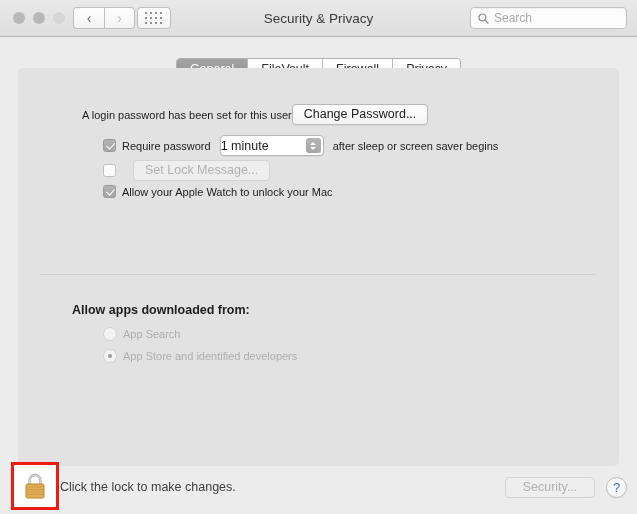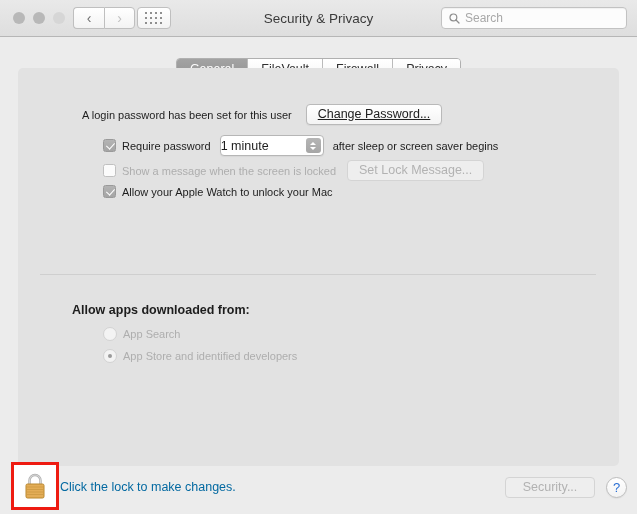--- a/index.html
+++ b/index.html
@@ -112,21 +112,21 @@
     text-align: center;
     font-size: 13.5px;
     color: #3b3b3b;
     font-weight: normal;
   }
 
   .searchfield {
     position: absolute;
     top: 7px;
     right: 10px;
-    width: 186px;
+    width: 157px;
     height: 22px;
     background: #fcfcfc;
     border: 1px solid #c2c2c2;
     border-radius: 4px;
     display: flex;
     align-items: center;
     padding-left: 7px;
     box-shadow: inset 0 1px 1px rgba(0,0,0,0.05);
   }
   .search-glass {
@@ -335,21 +335,21 @@
     left: 50%;
     top: 50%;
     transform: translate(-50%, -50%);
   }
 
   .lock-text {
     position: absolute;
     left: 60px;
     top: 480px;
     font-size: 12.5px;
-    color: #0369a1;
+    color: #404040;
   }
 
   .adv-btn {
     position: absolute;
     right: 42px;
     top: 477px;
     width: 90px;
     text-align: center;
   }
 
@@ -426,39 +426,38 @@
       <div class="tab">Privacy</div>
     </div>
   </div>
 
   <div class="panel"></div>
 
   <div class="content">
 
     <div class="row" style="left:82px; top:36px;">
       <span class="lbl">A login password has been set for this user</span>
-      <div class="btn" style="margin-left:14px;text-decoration:underline;">Change Password...</div>
+      <div class="btn" style="">Change Password...</div>
     </div>
 
     <div class="row" style="left:103px; top:67px;">
       <span class="cbox on"></span>
       <span class="lbl">Require password</span>
       <div class="popup" style="margin-left:9px;">
         <span class="popup-val">1 minute</span>
         <span class="stepper">
           <i class="up"></i>
             <i class="down"></i>
         </span>
       </div>
       <span class="lbl" style="margin-left:9px;">after sleep or screen saver begins</span>
     </div>
 
     <div class="row" style="left:103px; top:92px;">
       <span class="cbox off"></span>
-      <span class="lbl dim">Show a message when the screen is locked</span>
       <div class="btn disabled" style="margin-left:11px;">Set Lock Message...</div>
     </div>
 
     <div class="row" style="left:103px; top:117px;align-items:flex-end;">
       <span class="cbox on"></span>
       <span class="lbl">Allow your Apple Watch to unlock your Mac</span>
     </div>
 
     <div class="divider"></div>
 

